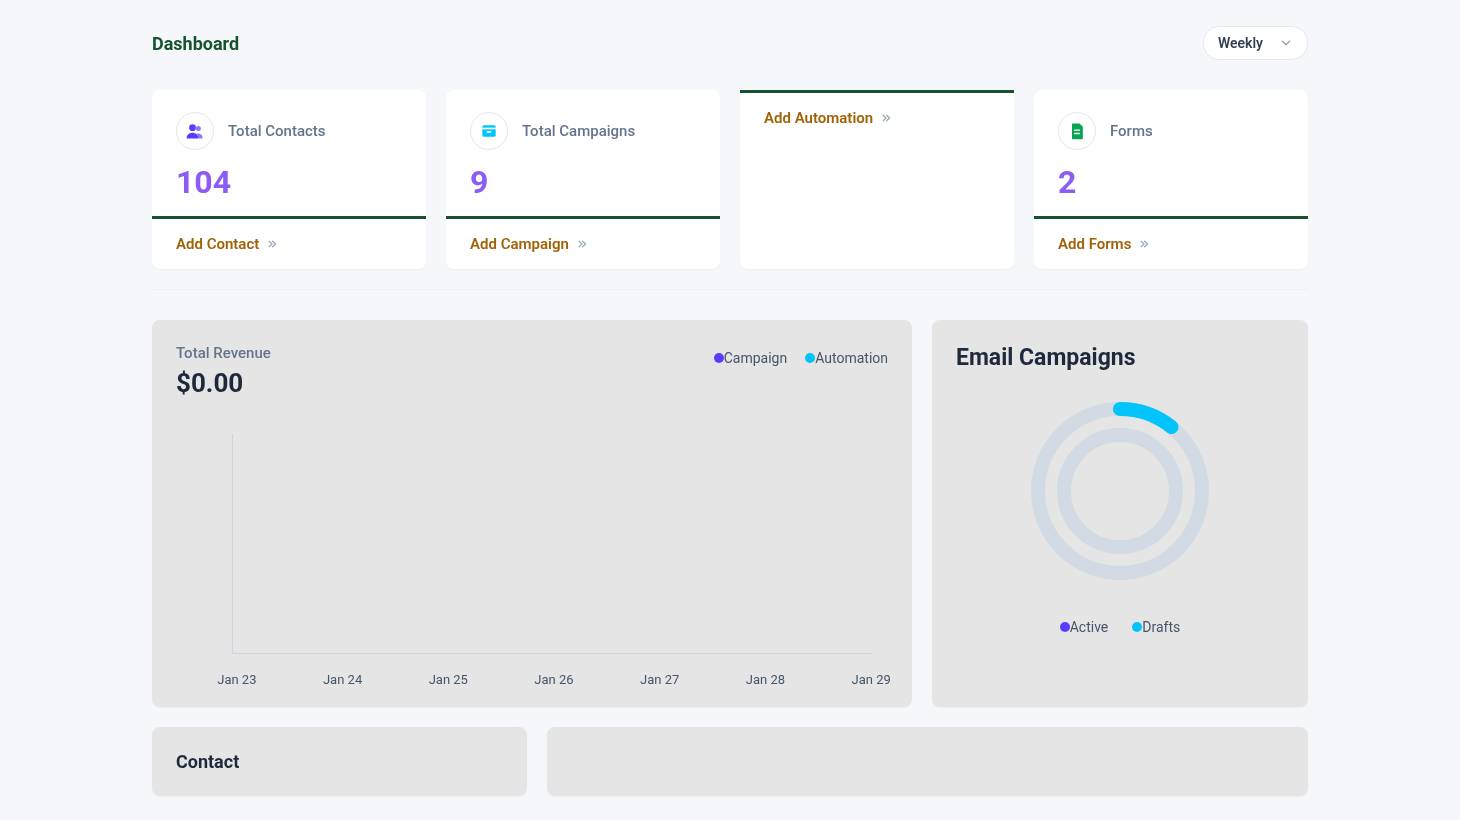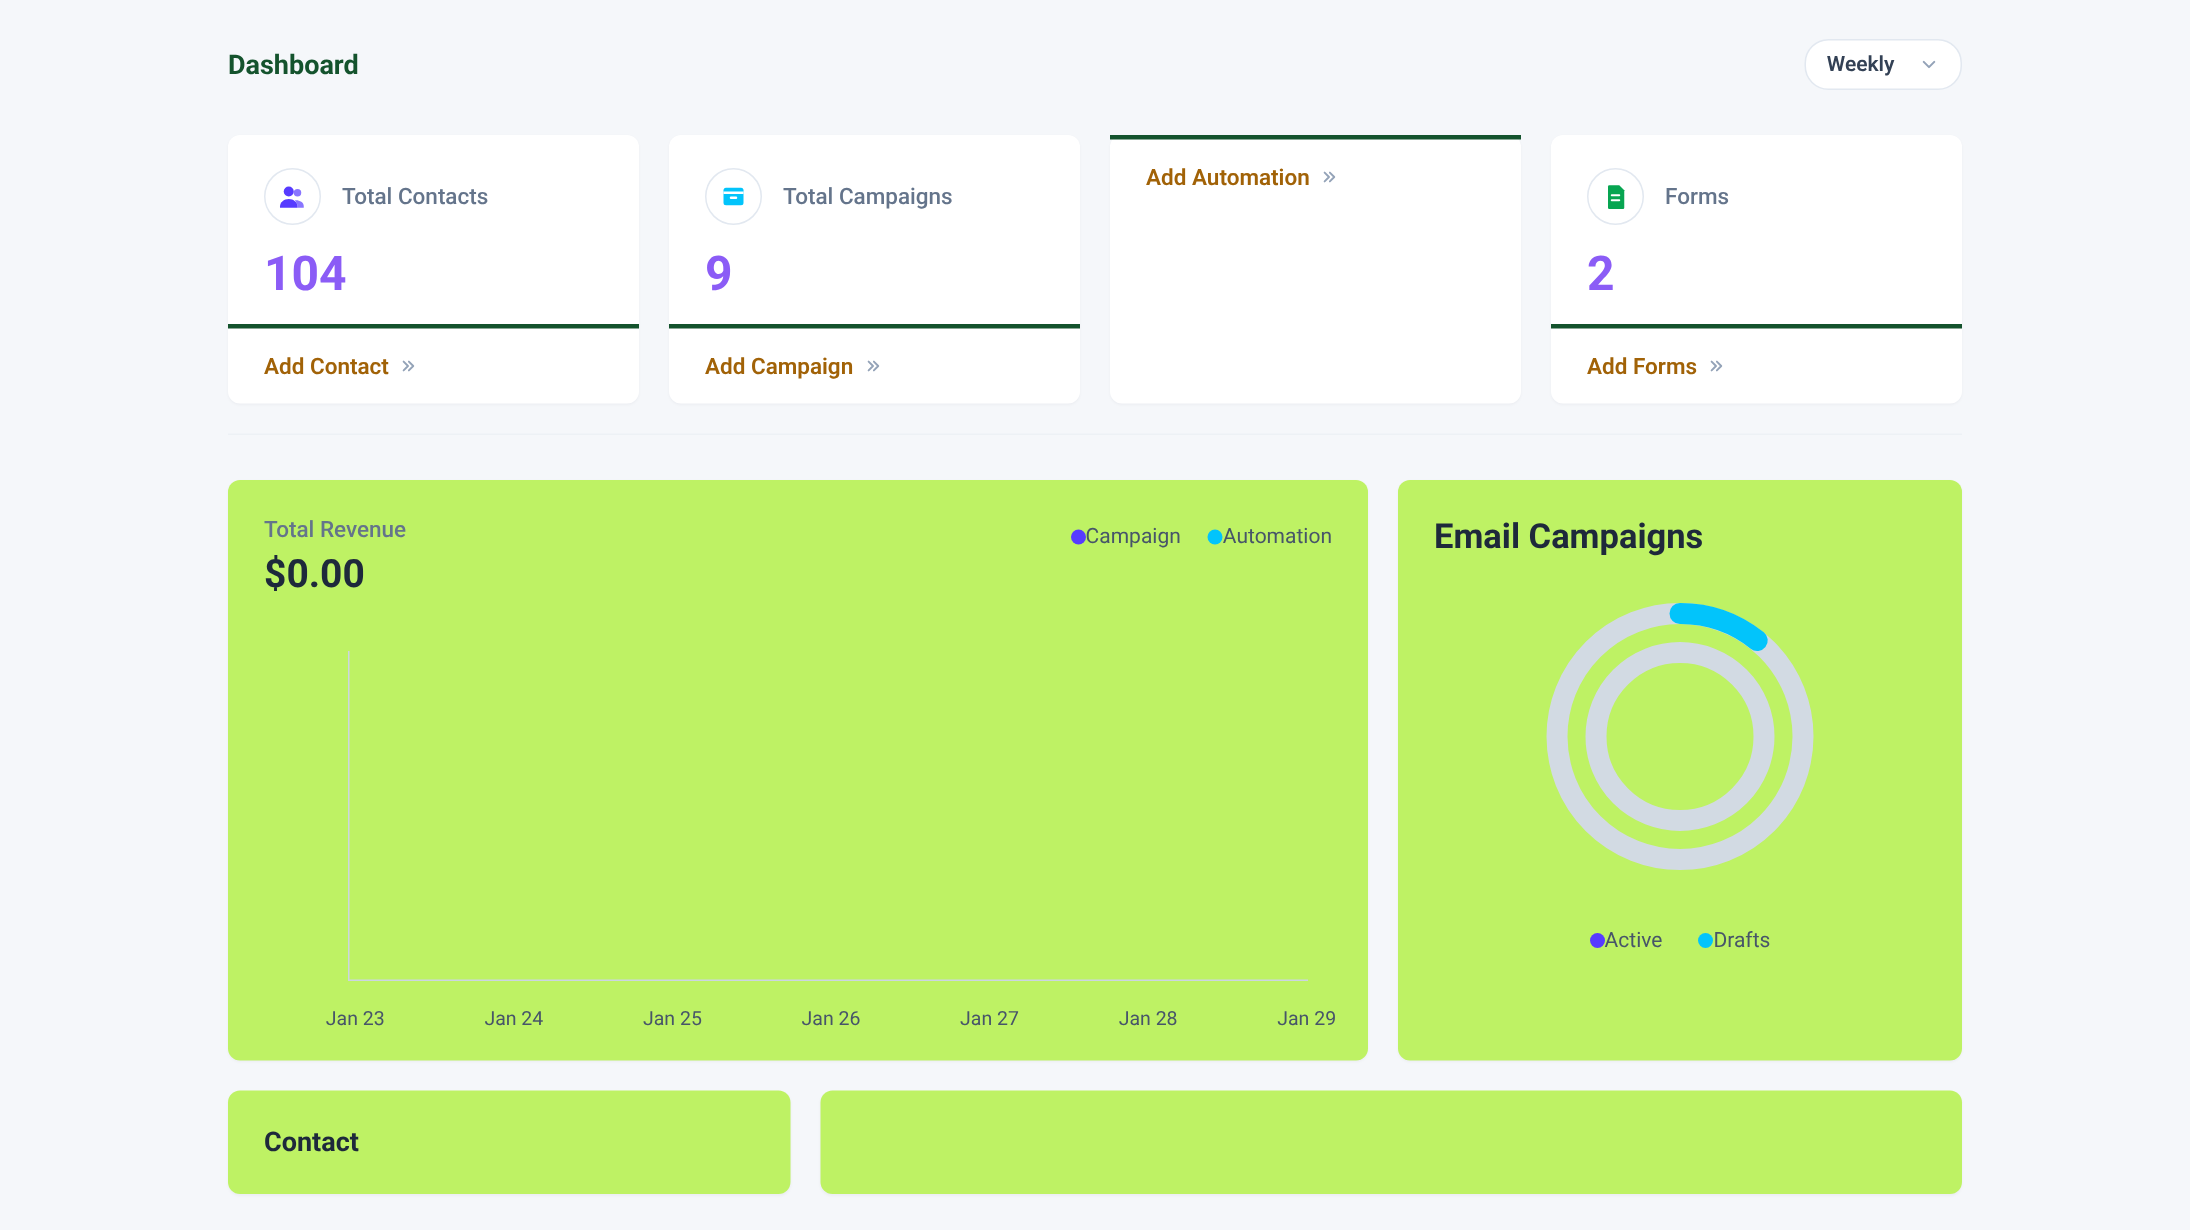--- a/index.html
+++ b/index.html
@@ -98,21 +98,21 @@
     margin: 10px 0 30px 0;
   }
 
   .row2 {
     display: grid;
     grid-template-columns: 760px 1fr;
     gap: 20px;
     margin-bottom: 20px;
   }
   .card {
-    background: #bef264;
+    background: #e5e5e5;
     border-radius: 8px;
     box-shadow: 0 1px 2px rgba(15,23,42,0.04);
     padding: 24px 24px 20px 24px;
   }
   .rev-head {
     display: flex;
     justify-content: space-between;
     align-items: flex-start;
   }
   .rev-title {

